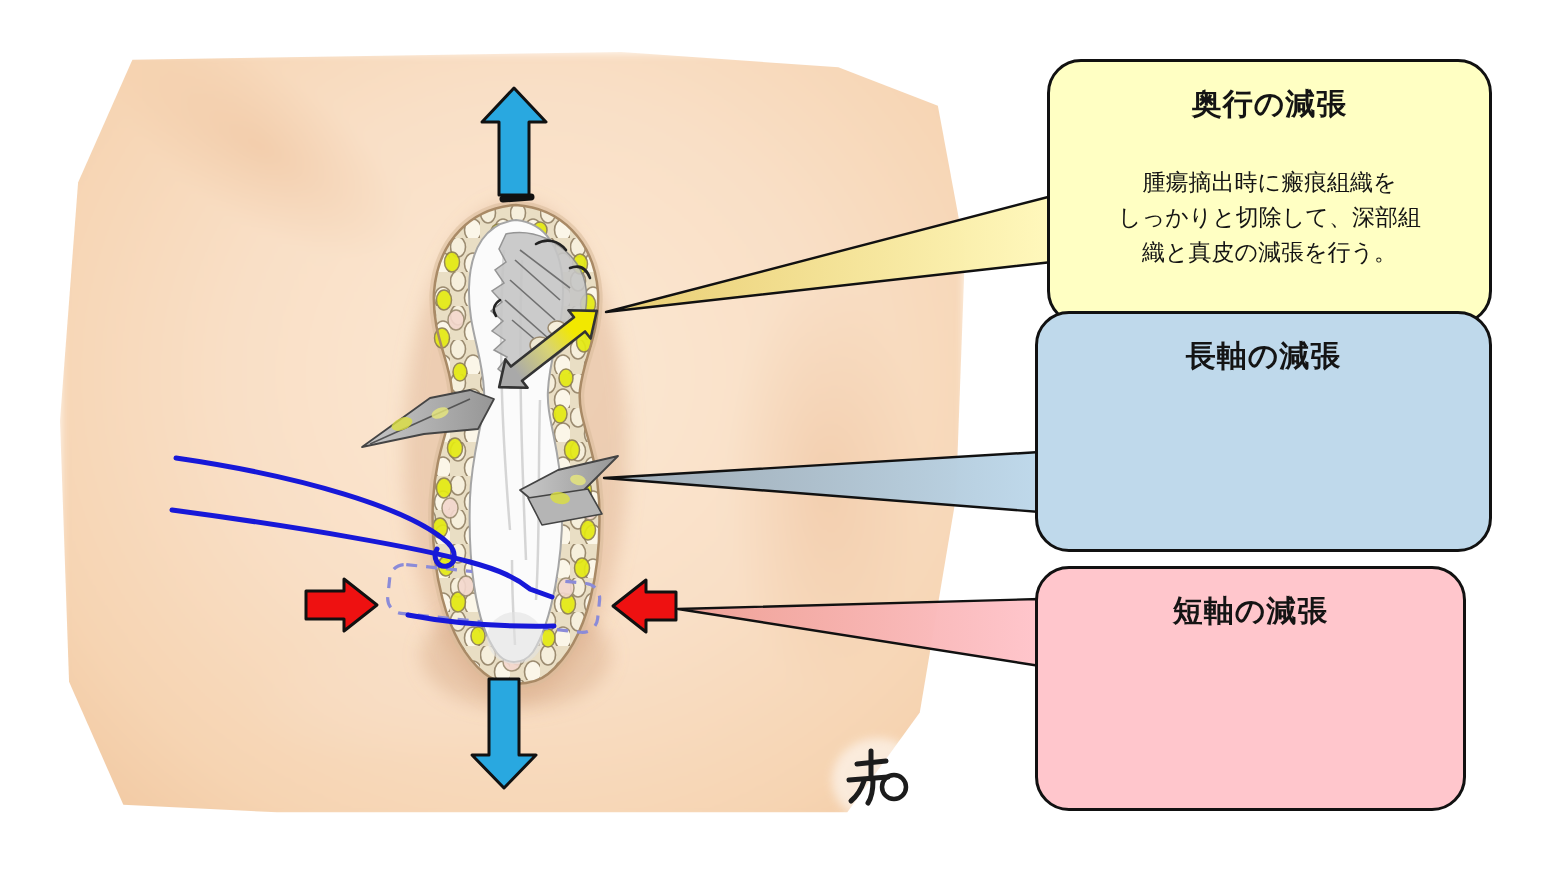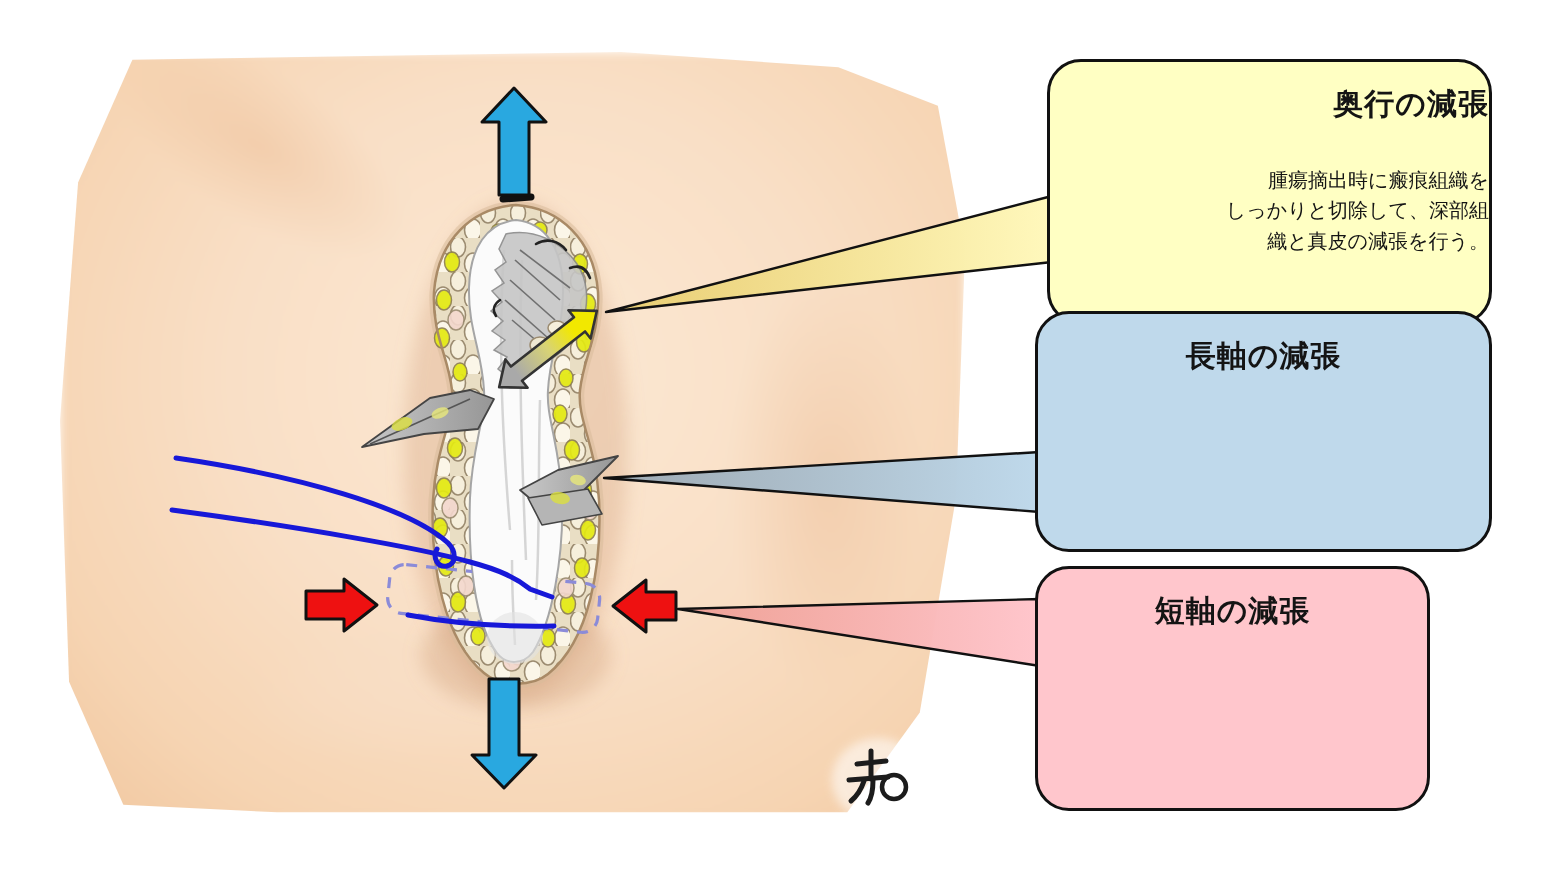--- a/index.html
+++ b/index.html
@@ -14,24 +14,24 @@
         background:radial-gradient(ellipse, rgba(235,188,148,.45), rgba(235,188,148,0) 70%);}
   .skin .streak2{position:absolute;right:40px;top:220px;width:200px;height:420px;
         background:radial-gradient(ellipse, rgba(233,183,142,.4), rgba(233,183,142,0) 70%);}
   .skin .streak3{position:absolute;left:180px;bottom:60px;width:420px;height:160px;transform:rotate(-8deg);
         background:radial-gradient(ellipse, rgba(247,222,198,.8), rgba(247,222,198,0) 70%);}
   svg.fig{position:absolute;left:0;top:0;}
   
   .callout{position:absolute;box-sizing:border-box;border:3px solid #111;border-radius:34px;
            text-align:center;}
   .callout .title{font-size:30px;font-weight:600;margin-top:22px;letter-spacing:1px;}
-  .callout .body{font-size:20px;line-height:1.52;margin-top:40px;white-space:pre-line;}
-  .callout.yellow{left:1047px;top:59px;width:445px;height:266px;background:#FFFFC3;text-align:right;}
+  .callout .body{font-size:23px;line-height:1.52;margin-top:40px;white-space:pre-line;}
+  .callout.yellow{left:1047px;top:59px;width:445px;height:266px;background:#FFFFC3;}
   .callout.blue{left:1035px;top:311px;width:457px;height:241px;background:#BFD9EB;}
-  .callout.pink{left:1035px;top:566px;width:395px;height:245px;background:#FFC6CC;}
+  .callout.pink{left:1035px;top:566px;width:431px;height:245px;background:#FFC6CC;}
 </style>
 </head>
 <body>
 
 <div class="canvas">
 
   <div class="skin">
     <div class="streak1"></div>
     <div class="streak2"></div>
     <div class="streak3"></div>

